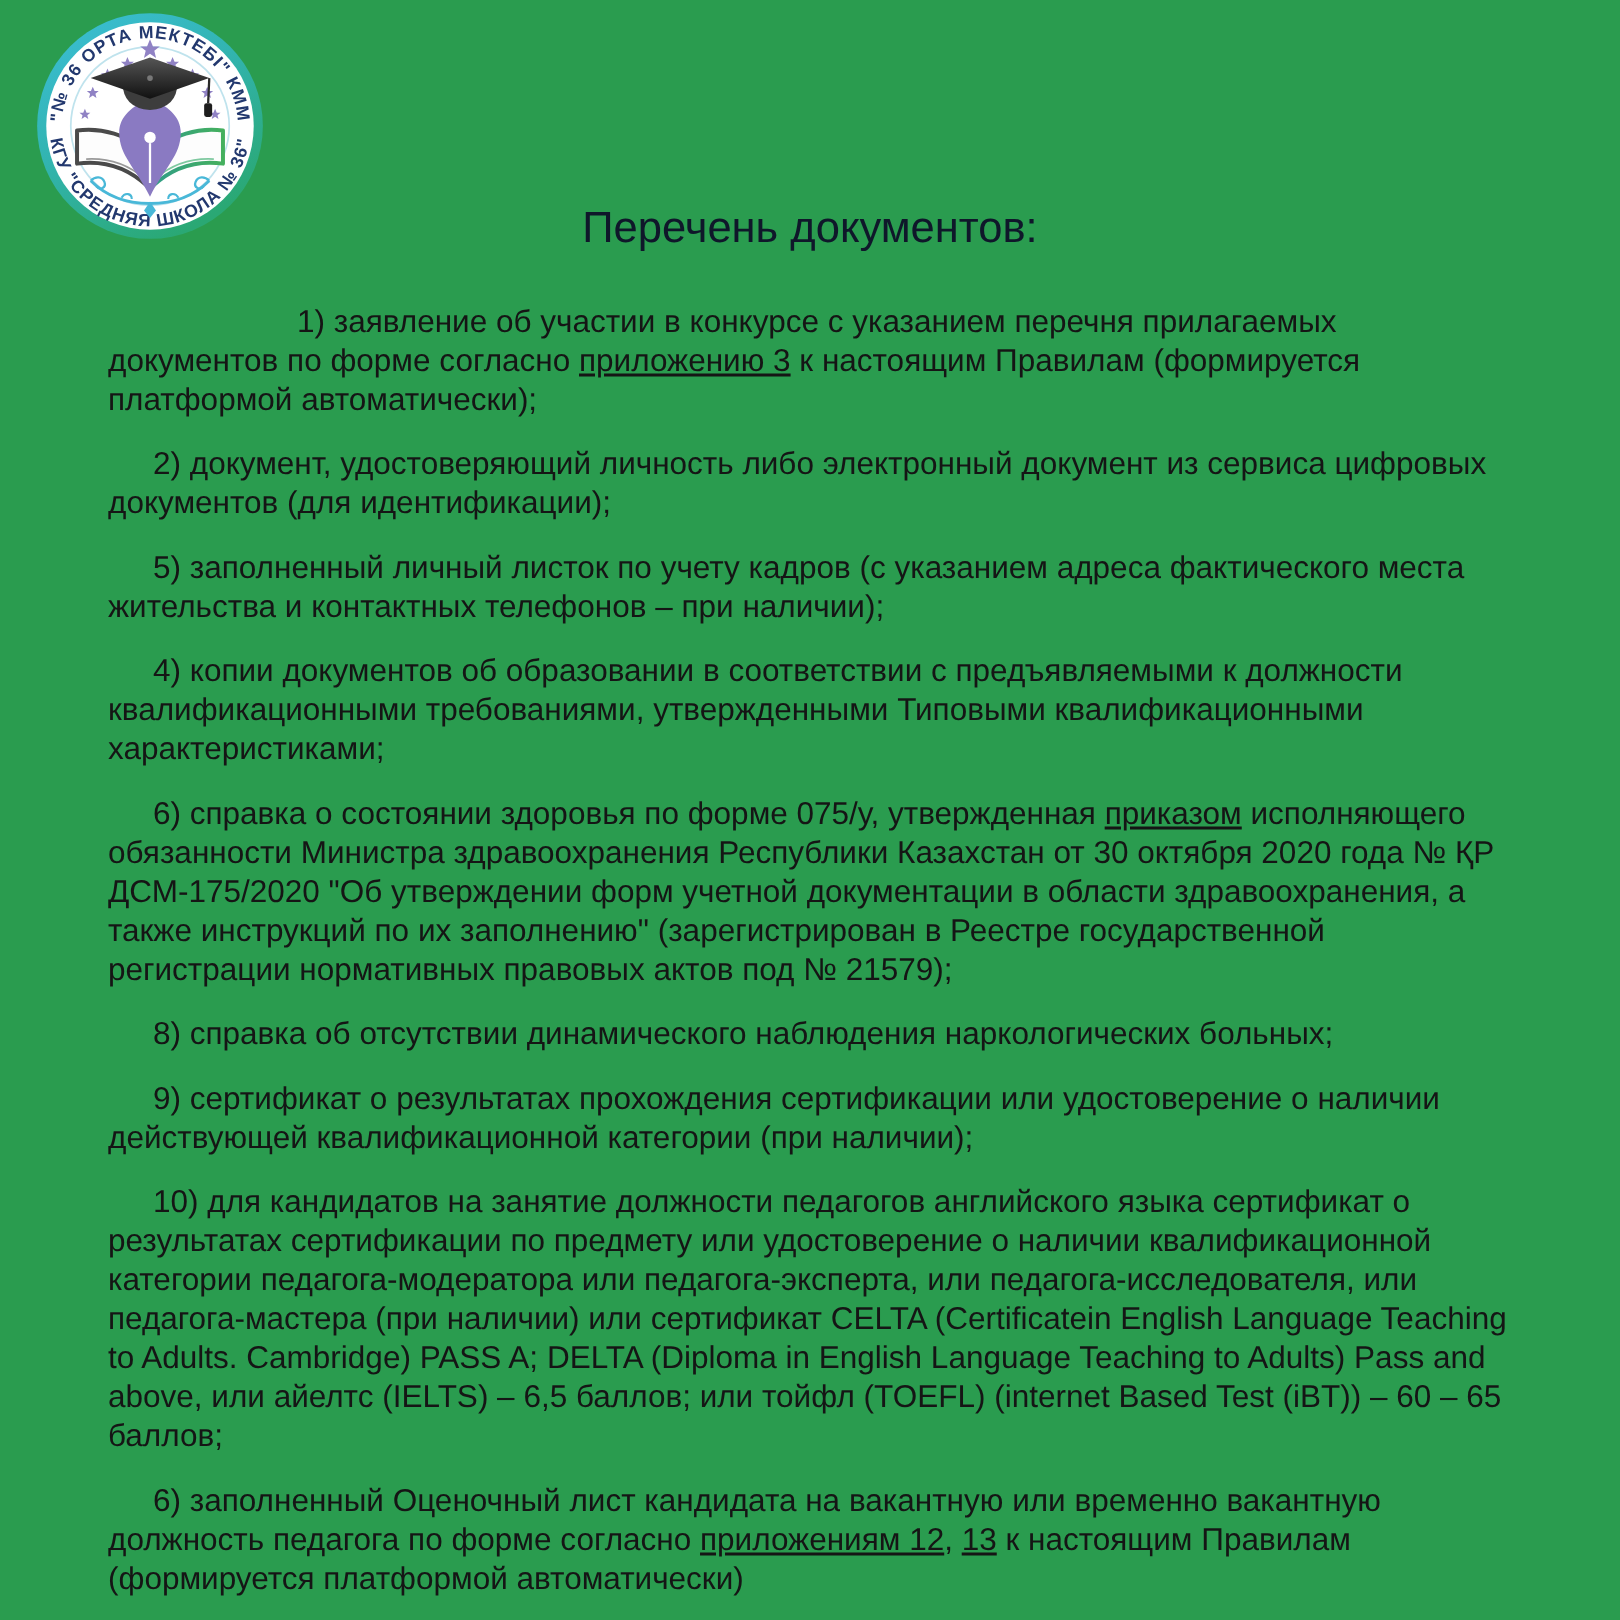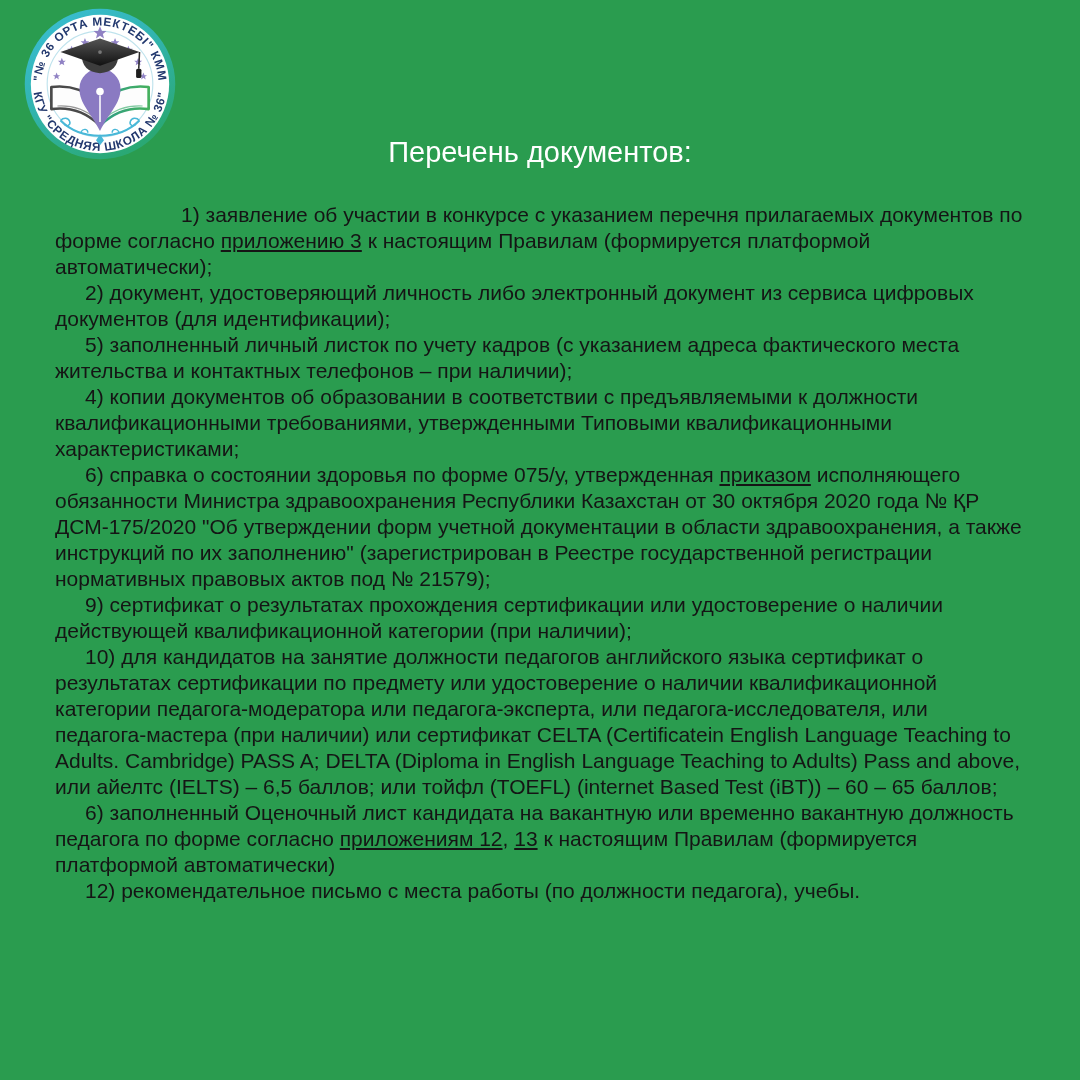--- a/index.html
+++ b/index.html
@@ -18,31 +18,31 @@
     left: 24px;
     width: 152px;
     height: 152px;
   }
   .title {
     margin: 0;
     padding-top: 136px;
     text-align: center;
     font-size: 29px;
     font-weight: 400;
-    color: #ffffff;
+    color: #0f172a;
   }
   .content {
     margin-top: 33px;
     padding-left: 55px;
     padding-right: 57px;
     font-size: 21px;
     line-height: 26px;
   }
   .content p {
-    margin: 0;
+    margin: 17px;
     text-indent: 30px;
     text-align: left;
   }
   .content p.first {
     text-indent: 126px;
   }
   .u {
     text-decoration: underline;
     text-underline-offset: 2px;
   }
@@ -127,17 +127,18 @@
 </div>
 
 <h1 class="title">Перечень документов:</h1>
 
 <div class="content" id="doc-body">
     <p class="first"><span>1) заявление об участии в конкурсе с указанием перечня прилагаемых документов по форме согласно </span><span class="u">приложению 3</span><span> к настоящим Правилам (формируется платформой автоматически);</span></p>
     <p class=""><span>2) документ, удостоверяющий личность либо электронный документ из сервиса цифровых документов (для идентификации);</span></p>
     <p class=""><span>5) заполненный личный листок по учету кадров (с указанием адреса фактического места жительства и контактных телефонов – при наличии);</span></p>
     <p class=""><span>4) копии документов об образовании в соответствии с предъявляемыми к должности квалификационными требованиями, утвержденными Типовыми квалификационными характеристиками;</span></p>
     <p class=""><span>6) справка о состоянии здоровья по форме 075/у, утвержденная </span><span class="u">приказом</span><span> исполняющего обязанности Министра здравоохранения Республики Казахстан от 30 октября 2020 года № ҚР ДСМ-175/2020 "Об утверждении форм учетной документации в области здравоохранения, а также инструкций по их заполнению" (зарегистрирован в Реестре государственной регистрации нормативных правовых актов под № 21579);</span></p>
+    <p class=""><span>8) справка об отсутствии динамического наблюдения наркологических больных;</span></p>
     <p class=""><span>9) сертификат о результатах прохождения сертификации или удостоверение о наличии действующей квалификационной категории (при наличии);</span></p>
     <p class=""><span>10) для кандидатов на занятие должности педагогов английского языка сертификат о результатах сертификации по предмету или удостоверение о наличии квалификационной категории педагога-модератора или педагога-эксперта, или педагога-исследователя, или педагога-мастера (при наличии) или сертификат CELTA (Certificatein English Language Teaching to Adults. Cambridge) PASS A; DELTA (Diploma in English Language Teaching to Adults) Pass and above, или айелтс (IELTS) – 6,5 баллов; или тойфл (TOEFL) (internet Based Test (iBT)) – 60 – 65 баллов;</span></p>
     <p class=""><span>6) заполненный Оценочный лист кандидата на вакантную или временно вакантную должность педагога по форме согласно </span><span class="u">приложениям 12</span><span>, </span><span class="u">13</span><span> к настоящим Правилам (формируется платформой автоматически)</span></p>
     <p class=""><span>12) рекомендательное письмо с места работы (по должности педагога), учебы.</span></p>
   </div>
 
 </body></html>

